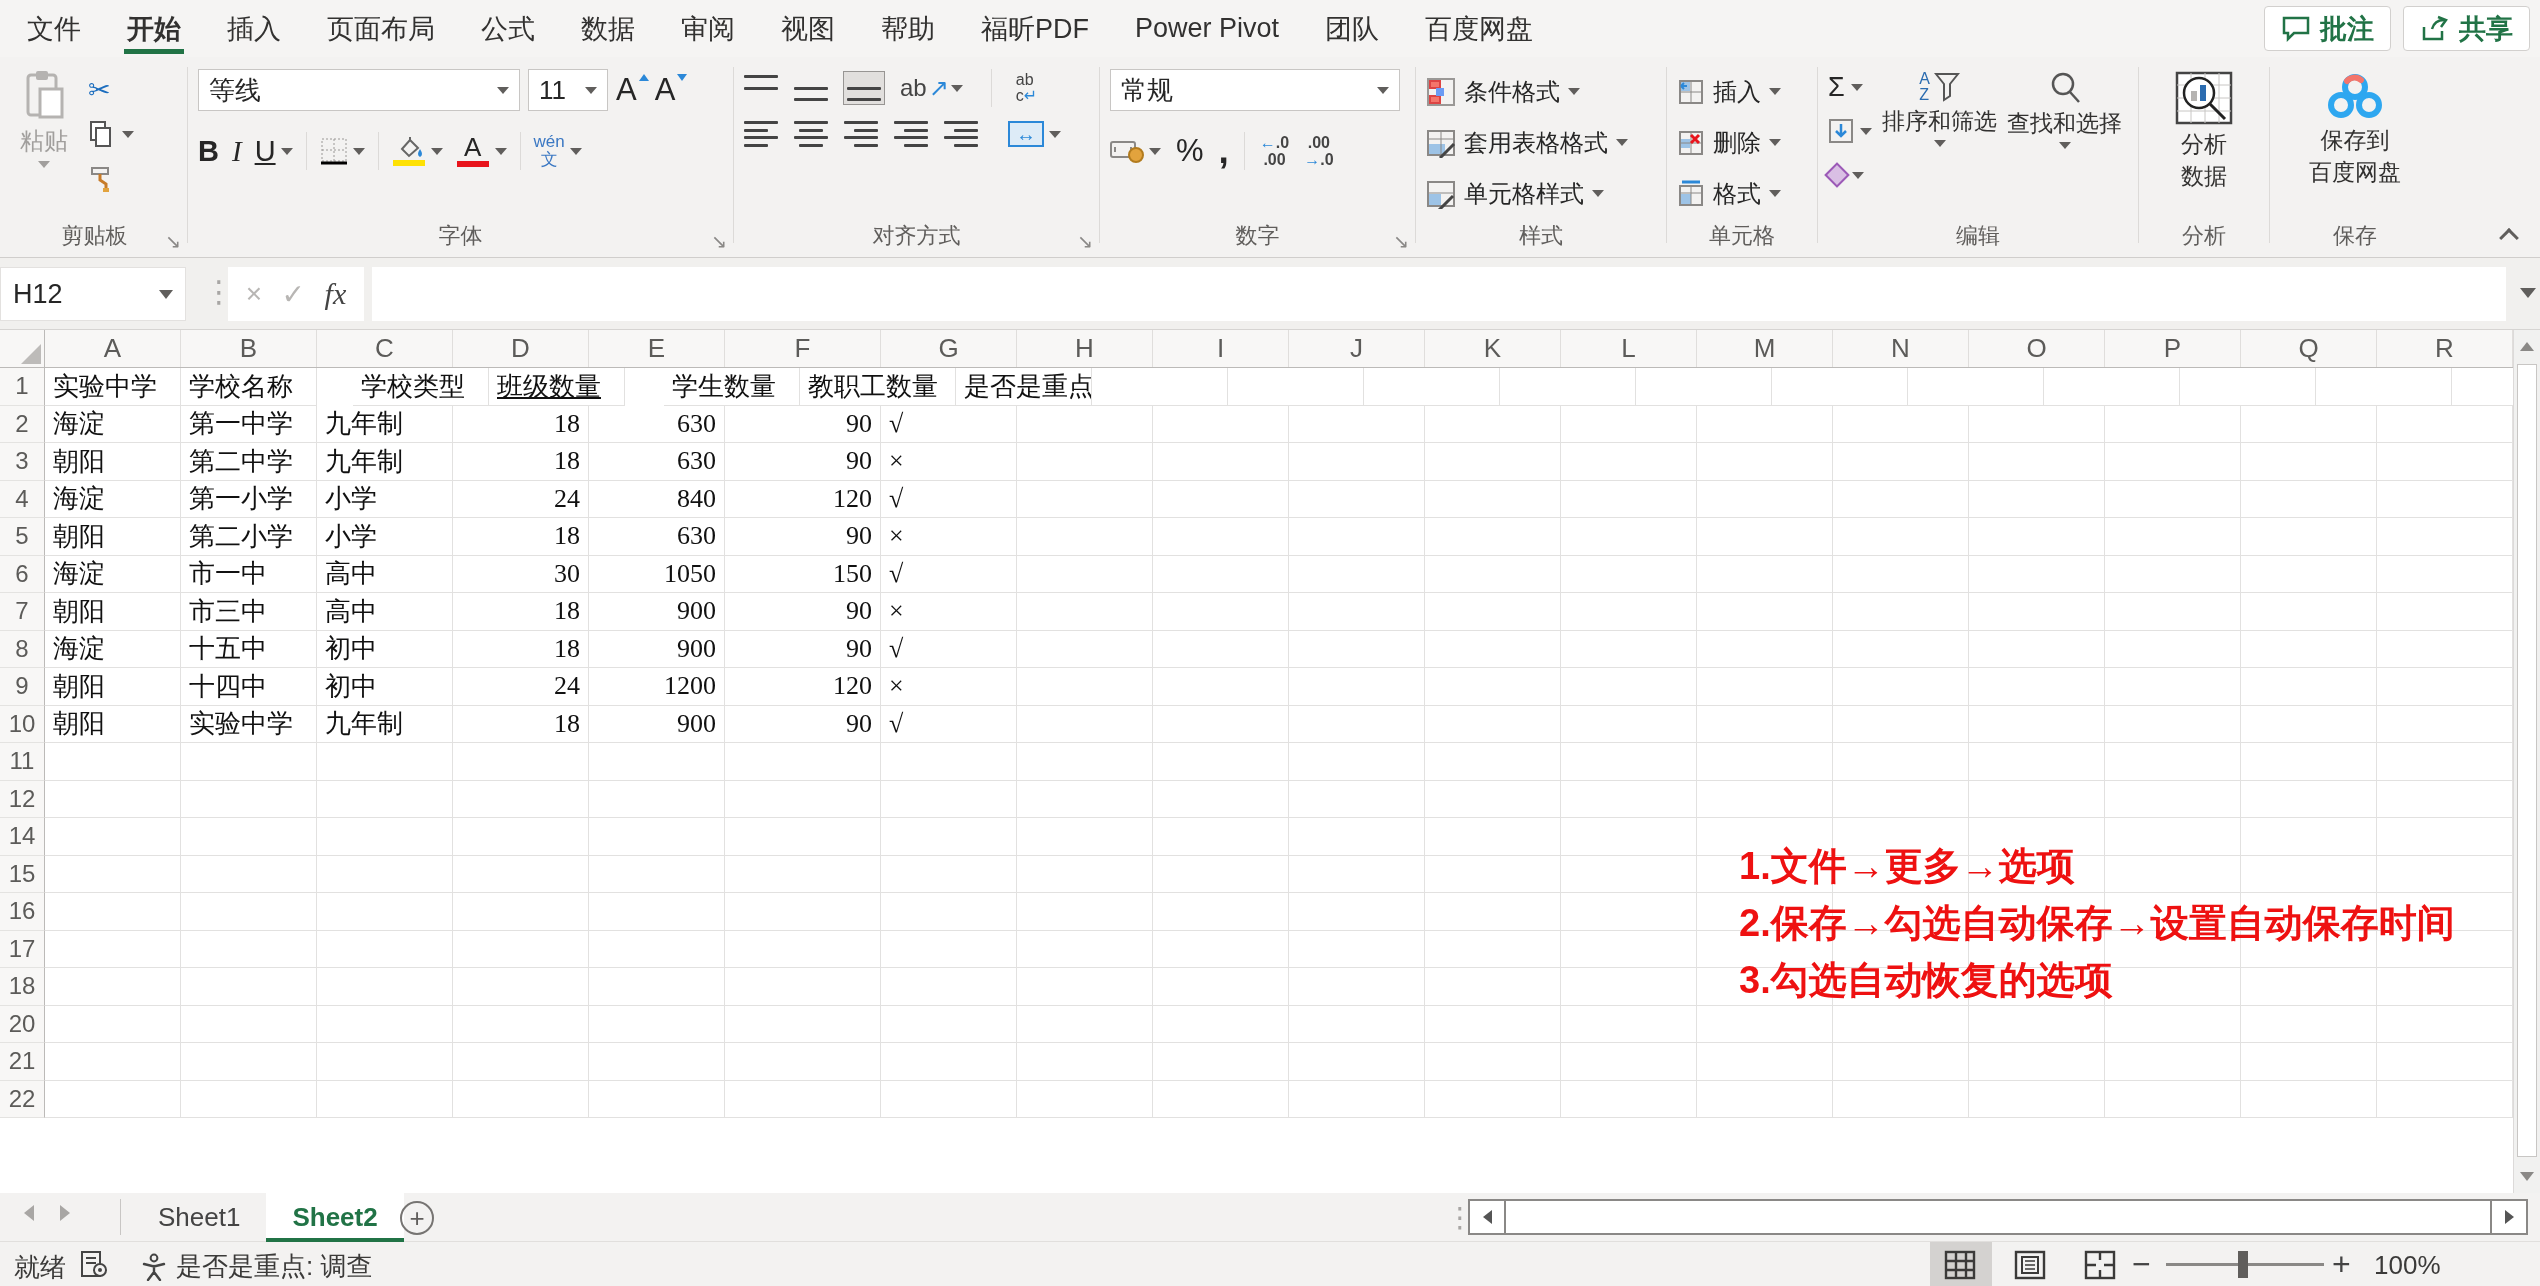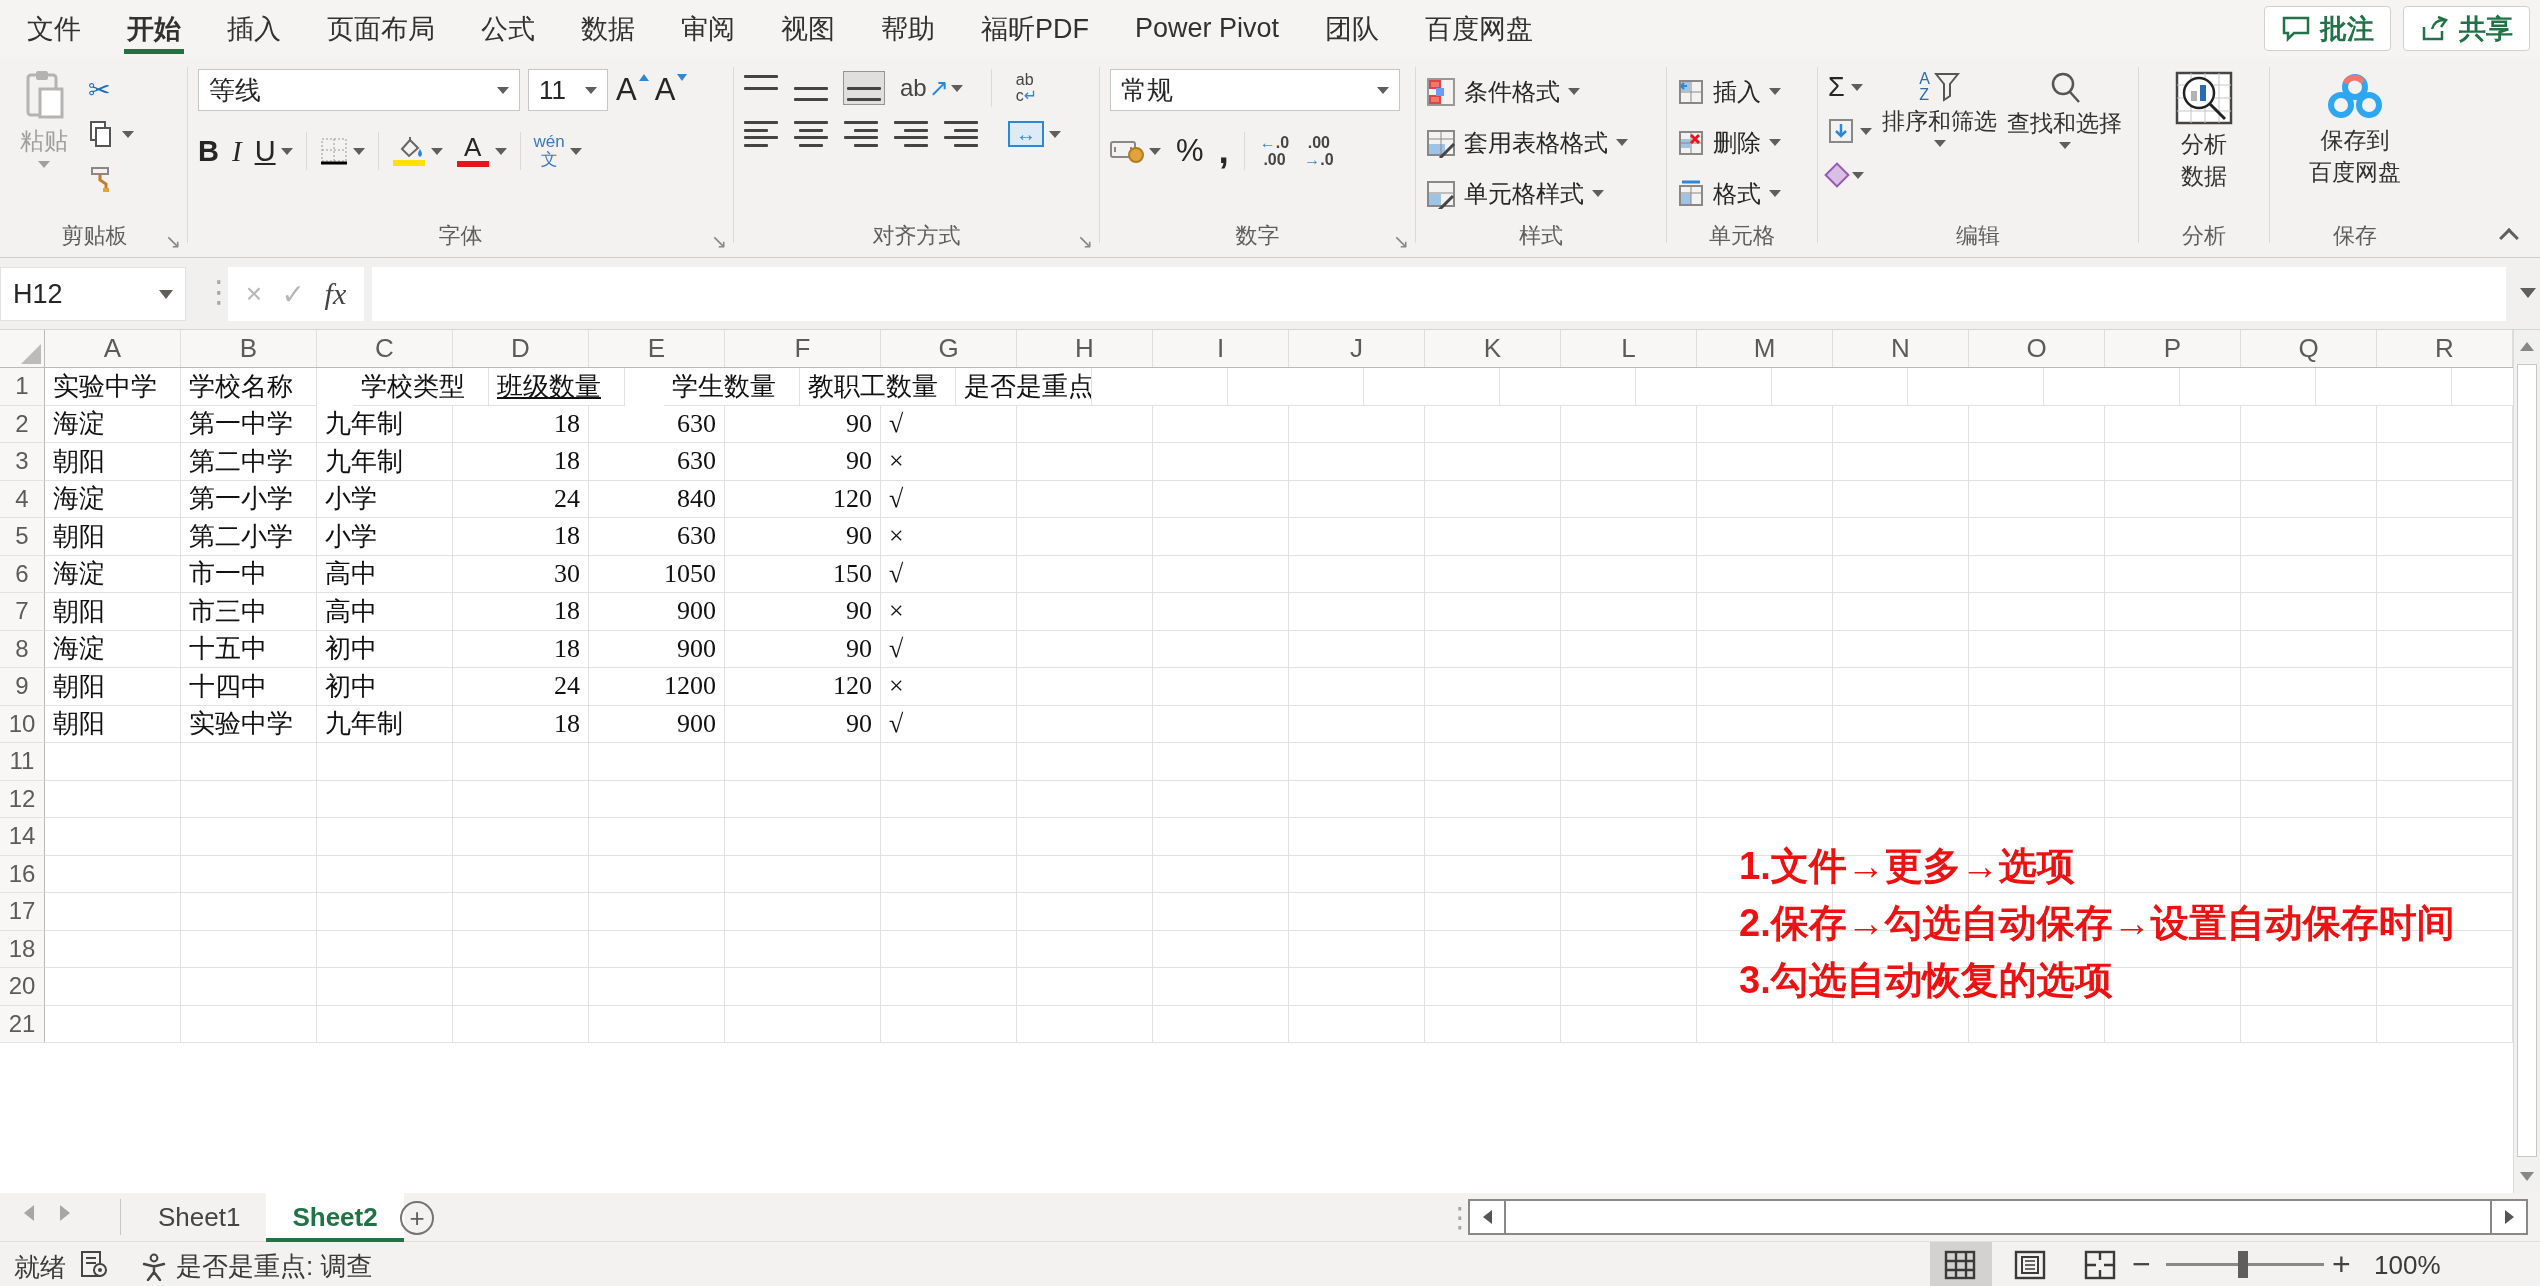--- a/index.html
+++ b/index.html
@@ -839,20 +839,41 @@
         <div class="cell" style="width: 136px;"></div>
         <div class="cell" style="width: 136px;"></div>
         <div class="cell" style="width: 136px;"></div>
         <div class="cell" style="width: 136px;"></div>
         <div class="cell" style="width: 136px;"></div>
         <div class="cell" style="width: 136px;"></div>
         <div class="cell" style="width: 136px;"></div>
         <div class="cell" style="width: 136px;"></div>
       </div>
       <div class="grow">
+        <div class="rh">15</div>
+        <div class="cell" style="width: 136px;"></div>
+        <div class="cell" style="width: 136px;"></div>
+        <div class="cell" style="width: 136px;"></div>
+        <div class="cell" style="width: 136px;"></div>
+        <div class="cell" style="width: 136px;"></div>
+        <div class="cell" style="width: 156px;"></div>
+        <div class="cell" style="width: 136px;"></div>
+        <div class="cell" style="width: 136px;"></div>
+        <div class="cell" style="width: 136px;"></div>
+        <div class="cell" style="width: 136px;"></div>
+        <div class="cell" style="width: 136px;"></div>
+        <div class="cell" style="width: 136px;"></div>
+        <div class="cell" style="width: 136px;"></div>
+        <div class="cell" style="width: 136px;"></div>
+        <div class="cell" style="width: 136px;"></div>
+        <div class="cell" style="width: 136px;"></div>
+        <div class="cell" style="width: 136px;"></div>
+        <div class="cell" style="width: 136px;"></div>
+      </div>
+      <div class="grow">
         <div class="rh">16</div>
         <div class="cell" style="width: 136px;"></div>
         <div class="cell" style="width: 136px;"></div>
         <div class="cell" style="width: 136px;"></div>
         <div class="cell" style="width: 136px;"></div>
         <div class="cell" style="width: 136px;"></div>
         <div class="cell" style="width: 156px;"></div>
         <div class="cell" style="width: 136px;"></div>
         <div class="cell" style="width: 136px;"></div>
         <div class="cell" style="width: 136px;"></div>
@@ -924,20 +945,41 @@
         <div class="cell" style="width: 136px;"></div>
         <div class="cell" style="width: 136px;"></div>
         <div class="cell" style="width: 136px;"></div>
         <div class="cell" style="width: 136px;"></div>
         <div class="cell" style="width: 136px;"></div>
         <div class="cell" style="width: 136px;"></div>
         <div class="cell" style="width: 136px;"></div>
       </div>
       <div class="grow">
         <div class="rh">21</div>
+        <div class="cell" style="width: 136px;"></div>
+        <div class="cell" style="width: 136px;"></div>
+        <div class="cell" style="width: 136px;"></div>
+        <div class="cell" style="width: 136px;"></div>
+        <div class="cell" style="width: 136px;"></div>
+        <div class="cell" style="width: 156px;"></div>
+        <div class="cell" style="width: 136px;"></div>
+        <div class="cell" style="width: 136px;"></div>
+        <div class="cell" style="width: 136px;"></div>
+        <div class="cell" style="width: 136px;"></div>
+        <div class="cell" style="width: 136px;"></div>
+        <div class="cell" style="width: 136px;"></div>
+        <div class="cell" style="width: 136px;"></div>
+        <div class="cell" style="width: 136px;"></div>
+        <div class="cell" style="width: 136px;"></div>
+        <div class="cell" style="width: 136px;"></div>
+        <div class="cell" style="width: 136px;"></div>
+        <div class="cell" style="width: 136px;"></div>
+      </div>
+      <div class="grow">
+        <div class="rh">22</div>
         <div class="cell" style="width: 136px;"></div>
         <div class="cell" style="width: 136px;"></div>
         <div class="cell" style="width: 136px;"></div>
         <div class="cell" style="width: 136px;"></div>
         <div class="cell" style="width: 136px;"></div>
         <div class="cell" style="width: 156px;"></div>
         <div class="cell" style="width: 136px;"></div>
         <div class="cell" style="width: 136px;"></div>
         <div class="cell" style="width: 136px;"></div>
         <div class="cell" style="width: 136px;"></div>

